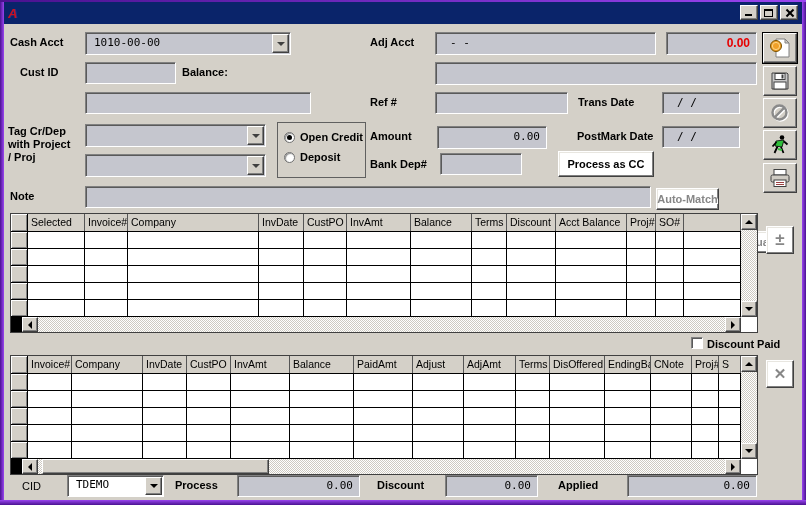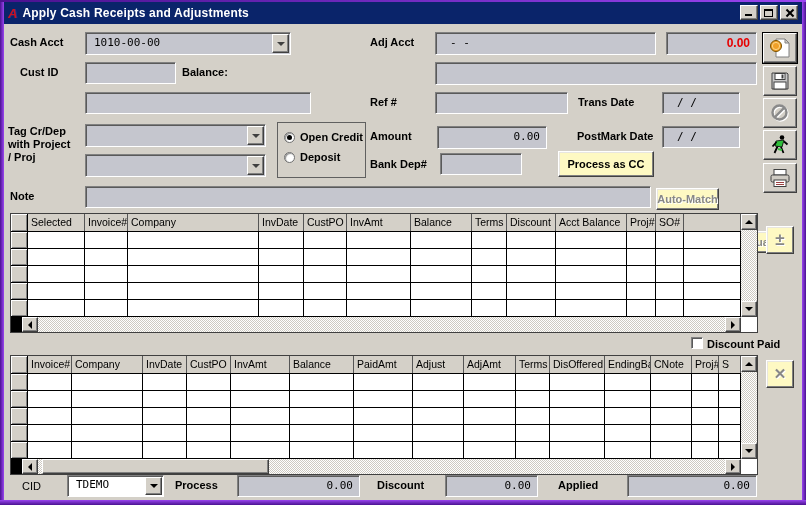--- a/index.html
+++ b/index.html
@@ -34,21 +34,21 @@
   .val { font-family:"DejaVu Sans Mono", monospace; font-size:11px; color:#000; padding:3px 6px 0 8px; display:block; white-space:pre; }
   .val.right { text-align:right; }
   .red-val { font-weight:bold; color:#E60000; font-size:12px; text-align:right; padding:3px 6px 0 0; display:block; font-family:"Liberation Sans",sans-serif; }
 
   .combo .drop { position:absolute; right:1px; top:1px; bottom:1px; width:17px; background:#D4D0C8; border:1px solid; border-color:#FFF #404040 #404040 #FFF; box-shadow:inset -1px -1px 0 #808080; display:flex; align-items:center; justify-content:center; }
   .tri-down { width:0; height:0; border-left:4px solid transparent; border-right:4px solid transparent; border-top:4px solid #404040; }
   .tri-up { width:0; height:0; border-left:4px solid transparent; border-right:4px solid transparent; border-bottom:4px solid #000; }
   .tri-left { width:0; height:0; border-top:4px solid transparent; border-bottom:4px solid transparent; border-right:4px solid #000; }
   .tri-right { width:0; height:0; border-top:4px solid transparent; border-bottom:4px solid transparent; border-left:4px solid #000; }
 
-  .btn { position:absolute; background:#fef9c3; border:1px solid; border-color:#FFF #404040 #404040 #FFF; box-shadow:inset -1px -1px 0 #808080, inset 1px 1px 0 #E8E6E0; font-weight:bold; font-size:11px; text-align:center; cursor:default; font-family:"Liberation Sans",sans-serif; }
+  .btn { position:absolute; background:#ffffff; border:1px solid; border-color:#FFF #404040 #404040 #FFF; box-shadow:inset -1px -1px 0 #808080, inset 1px 1px 0 #E8E6E0; font-weight:bold; font-size:11px; text-align:center; cursor:default; font-family:"Liberation Sans",sans-serif; }
   .btn.disabled { color:#878787; text-shadow:1px 1px 0 #FFF; }
 
   .groupbox { position:absolute; border:1px solid #606060; background:#D4D0C8; }
   .radio-row { position:absolute; display:flex; align-items:center; gap:5px; }
   .radio { width:11px; height:11px; border-radius:50%; background:#FFF; border:1px solid #707070; box-shadow:inset 1px 1px 1px #909090; position:relative; }
   .radio.checked::after { content:""; position:absolute; left:2px; top:2px; width:5px; height:5px; border-radius:50%; background:#000; }
   .checkbox { position:absolute; width:12px; height:12px; background:#FFF; border:1px solid; border-color:#808080 #FFF #FFF #808080; box-shadow:inset 1px 1px 0 #5A5A5A; }
 
   
   .toolbtn { position:absolute; left:763px; width:34px; height:30px; background:#D4D0C8; border:1px solid; border-color:#FFF #404040 #404040 #FFF; box-shadow:inset -1px -1px 0 #808080; display:flex; align-items:center; justify-content:center; }
@@ -80,21 +80,20 @@
 
 <div class="screen">
 
   <div class="frame left"></div>
   <div class="frame right"></div>
   <div class="frame bottom"></div>
   <div class="frame top"></div>
 
   <div class="titlebar">
     <span class="app-icon">A</span>
-    <span class="title-text">Apply Cash Receipts and Adjustments</span>
     <span class="win-btns">
       <span class="winbtn">
           <span class="glyph-min"></span>
         </span>
       <span class="winbtn">
           <span class="glyph-max"></span>
         </span>
       <span class="winbtn">
           <span class="glyph-close"></span>
         </span>

